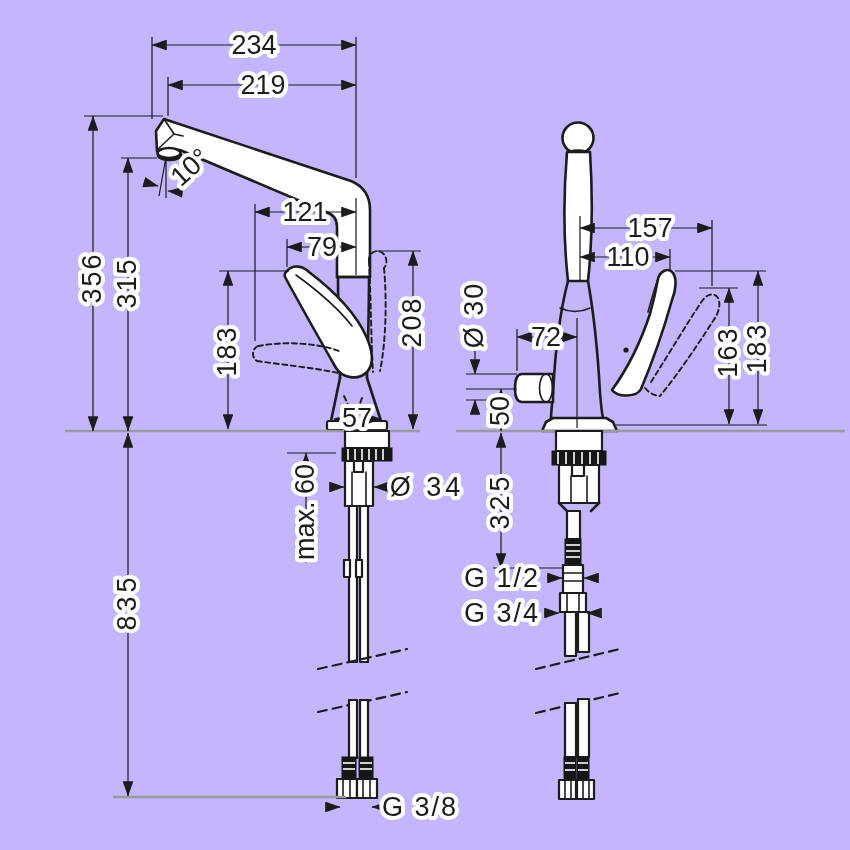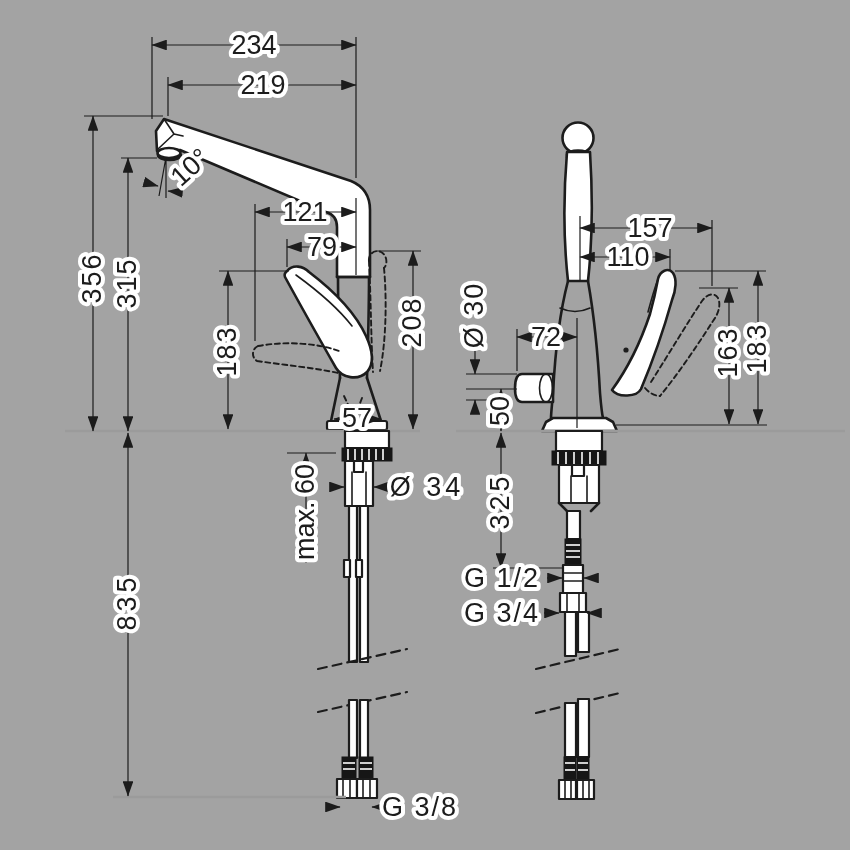--- a/index.html
+++ b/index.html
@@ -1,16 +1,16 @@
 <!DOCTYPE html>
 <html><head>
 <meta charset="utf-8">
 <style>
   html,body{margin:0;padding:0;background:#ffffff;}
-  .page{position:relative;width:850px;height:850px;background:#a3a3a3;overflow:hidden;
+  .page{position:relative;width:850px;height:850px;background:#c4b5fd;overflow:hidden;
         font-family:"Liberation Sans", sans-serif;}
   svg{display:block;}
   
   .ol   {fill:none;stroke:#1c1c1c;stroke-width:2.6;stroke-linejoin:round;stroke-linecap:round;}
   .olw  {fill:#ffffff;stroke:#1c1c1c;stroke-width:2.6;stroke-linejoin:round;}
   .thin {fill:none;stroke:#1c1c1c;stroke-width:1.6;stroke-linecap:round;}
   .dash {fill:none;stroke:#1c1c1c;stroke-width:1.9;stroke-dasharray:5 3.5;stroke-linecap:round;}
   .brk  {fill:none;stroke:#1c1c1c;stroke-width:2.2;stroke-dasharray:9 6;stroke-linecap:round;}
   .dim  {fill:none;stroke:#1c1c1c;stroke-width:1.2;}
   .cnt  {fill:none;stroke:#9b9b9b;stroke-width:2.4;}

